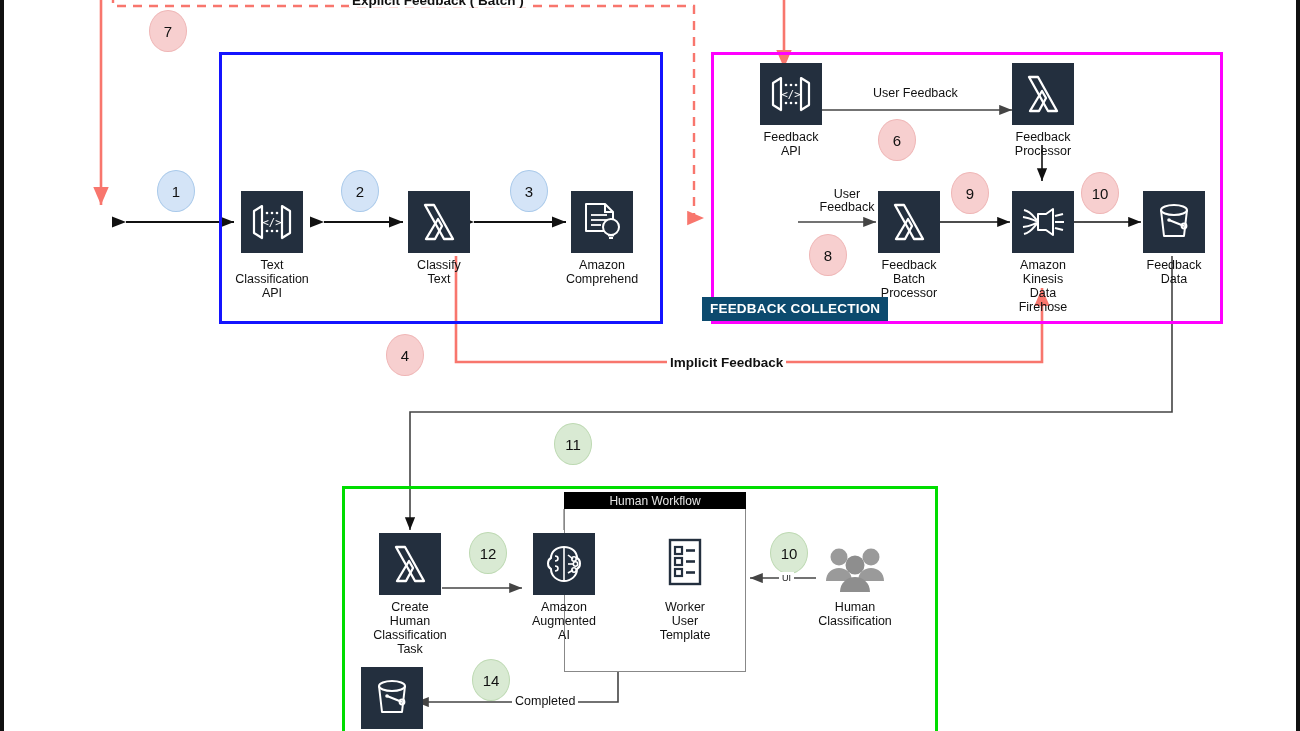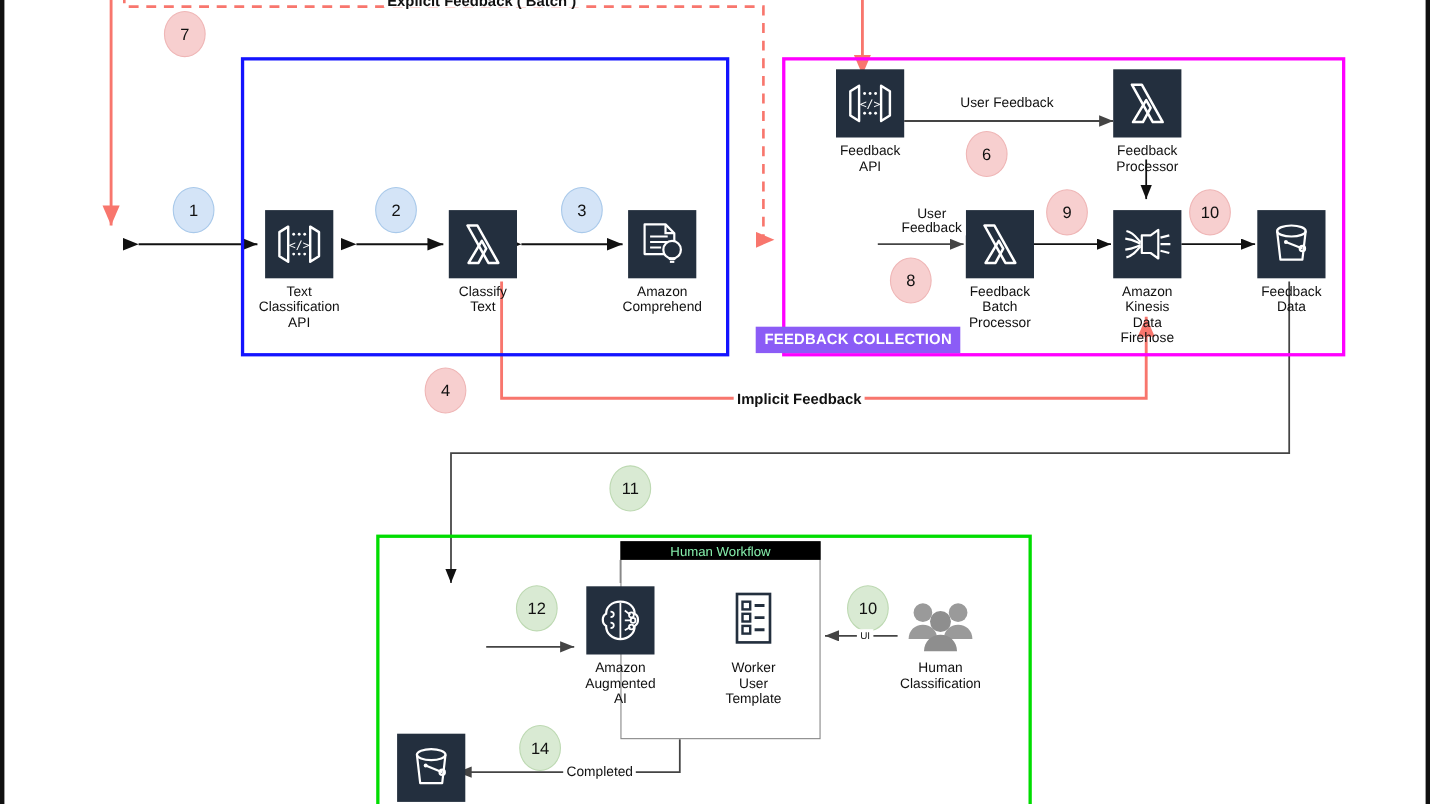--- a/index.html
+++ b/index.html
@@ -10,21 +10,21 @@
 
   
   .group-box{position:absolute;box-sizing:border-box;background:transparent;}
   #grp-rt{left:215px;top:52px;width:444px;height:272px;border:3px solid #1414ff;}
   #grp-fc{left:707px;top:52px;width:512px;height:272px;border:3px solid #ff00ff;}
   #grp-hw{left:338px;top:486px;width:596px;height:248px;border:3px solid #00dd00;}
 
   .group-tag{position:absolute;color:#fff;font-size:13.5px;font-weight:bold;
              letter-spacing:.2px;padding:4px 8px 5px 8px;white-space:nowrap;box-sizing:border-box;}
   #tag-rt{left:216px;top:297px;background:#1414ff;}
-  #tag-fc{left:683px;top:297px;background:#8b5cf6;text-align:right;}
+  #tag-fc{left:698px;top:297px;background:#0c4a6e;text-align:right;}
 
   
   .node{position:absolute;display:flex;flex-direction:column;align-items:center;}
   .tile{width:62px;height:62px;background:#232f3e;display:flex;align-items:center;
         justify-content:center;box-sizing:border-box;}
   .tile.plain{background:transparent;}
   .nlabel{margin-top:5px;text-align:center;font-size:12.5px;line-height:14px;color:#111;white-space:pre-line;}
 
   
   .badge{position:absolute;width:38px;height:42px;border-radius:50%;
@@ -37,21 +37,21 @@
   
   .elabel{position:absolute;font-size:12.5px;color:#111;background:#fff;
           padding:0 3px;text-align:center;line-height:13px;white-space:pre-line;}
   .elabel.bold{font-weight:bold;font-size:13.5px;}
   .elabel.tiny{font-size:9px;}
 
   
   #hw-inner{position:absolute;left:560px;top:492px;width:182px;height:180px;
             border:1px solid #888;box-sizing:border-box;background:transparent;}
   #hw-title{position:absolute;left:560px;top:492px;width:182px;height:17px;
-            background:#000;color:#86efac;font-size:12px;display:flex;align-items:center;
+            background:#000;color:#e5e5e5;font-size:12px;display:flex;align-items:center;
             justify-content:center;box-sizing:border-box;}
 </style>
 </head>
 <body>
 
 <div id="canvas">
 
   <svg class="svg-layer" viewBox="0 0 1300 731">
     <defs>
       <marker id="ah-black" markerWidth="9" markerHeight="9" refX="8" refY="3.2" orient="auto">
@@ -223,20 +223,30 @@
         <path d="M8 9 L11 35 H31 L34 9" fill="none" stroke="#fff" stroke-width="2" stroke-linejoin="round"></path>
         <line x1="16" y1="19" x2="31" y2="25" stroke="#fff" stroke-width="2"></line>
         <circle cx="16" cy="19" r="1.8" fill="#fff"></circle>
         <circle cx="31" cy="25" r="2.4" fill="none" stroke="#fff" stroke-width="2"></circle>
       </svg>
     </div>
     <div class="nlabel">Feedback
 Data</div>
   </div>
 
+  <div class="node" style="left:375px;top:533px;width:62px;">
+    <div class="tile">
+      <svg width="40" height="42" viewBox="0 0 40 42">
+        <path d="M6 4 H15 L34 38 H25 Z" fill="none" stroke="#fff" stroke-width="2.3" stroke-linejoin="round"></path>
+        <path d="M19 18 L7 38 H16 L23 25 Z" fill="none" stroke="#fff" stroke-width="2.3" stroke-linejoin="round"></path>
+      </svg>
+    </div>
+    <div class="nlabel">Create Human
+Classification Task</div>
+  </div>
 
   <div class="node" style="left:529px;top:533px;width:62px;">
     <div class="tile">
       <svg width="44" height="44" viewBox="0 0 44 44">
         <path d="M22 5 C14 5 9 10 9 16 C5 18 5 25 9 27 C9 34 15 39 22 39 C29 39 35 34 35 27 C39 25 39 18 35 16 C35 10 30 5 22 5 Z" fill="none" stroke="#fff" stroke-width="2"></path>
         <path d="M22 6 V38" stroke="#fff" stroke-width="1.6"></path>
         <path d="M13 14 C17 14 17 19 13 19" fill="none" stroke="#fff" stroke-width="1.6"></path>
         <path d="M13 24 C17 24 17 29 13 29" fill="none" stroke="#fff" stroke-width="1.6"></path>
         <path d="M26 13 L31 17" stroke="#fff" stroke-width="1.6"></path>
         <path d="M26 22 L32 22" stroke="#fff" stroke-width="1.6"></path>

